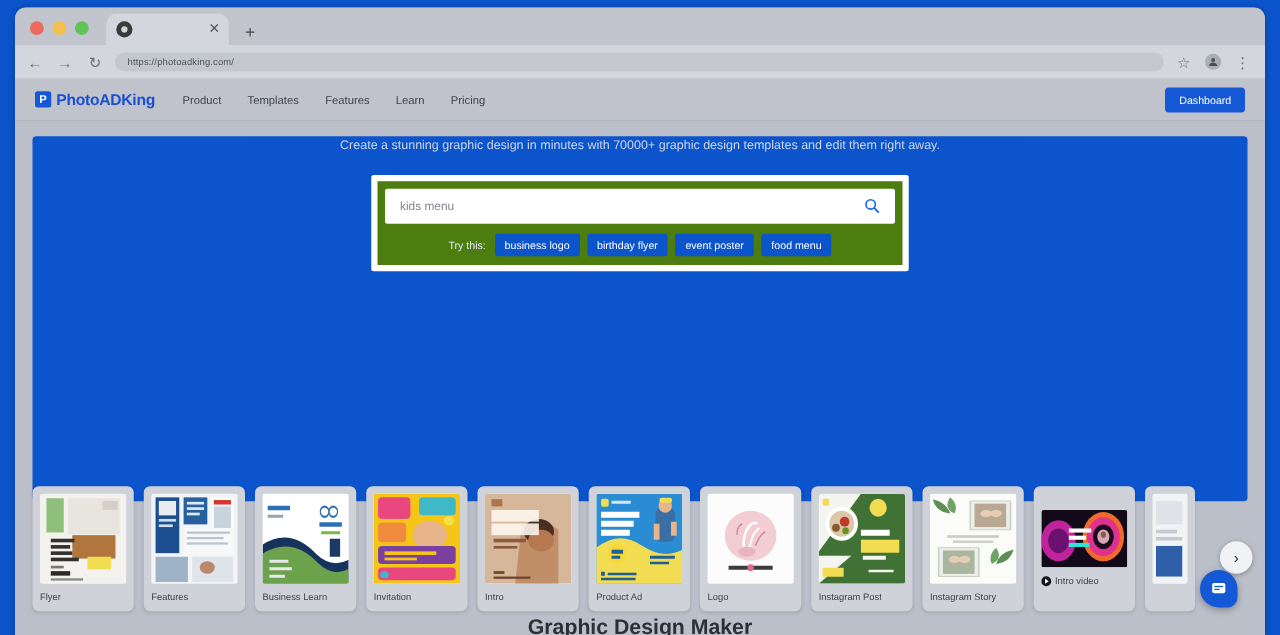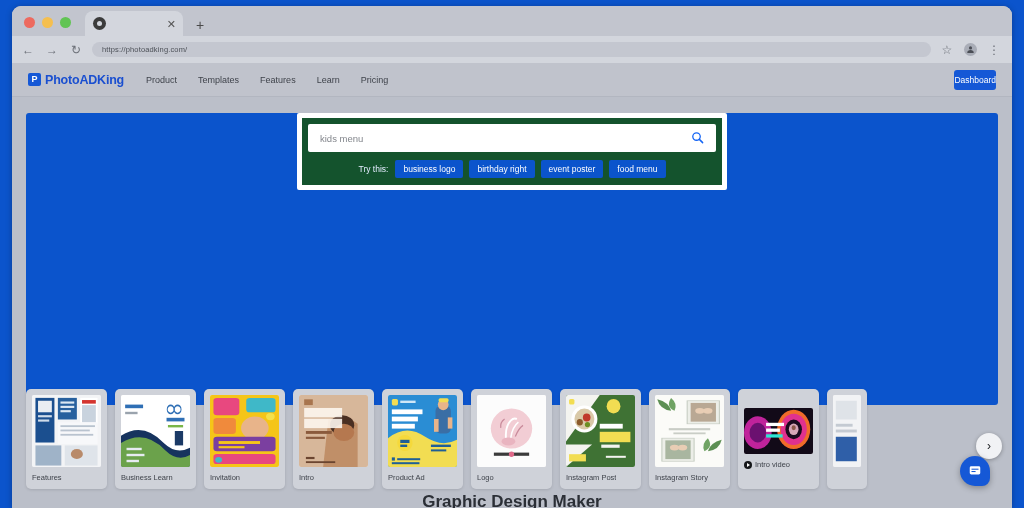--- a/index.html
+++ b/index.html
@@ -124,21 +124,21 @@
   .logo-text {
     font-size: 12.5px; font-weight: bold; color: #1a4fd0;
     letter-spacing: -.2px;
   }
   .navlinks { display: flex; align-items: center; gap: 21px; }
   .navlink { font-size: 9px; color: #3f434b; }
   .dash-btn {
     margin-left: auto;
     background: #1558d6; color: #fff;
     font-size: 8.5px;
-    padding: 5px 0;
+    padding: 5px 11px;
     border-radius: 3px;
   }
 
   
   .hero {
     margin: 12px 14px 0 14px;
     background: #0B54CC;
     height: 292px;
     border-radius: 3px;
     position: relative;
@@ -160,21 +160,21 @@
   }
 
   
   .search-wrap {
     width: 430px;
     margin: 16px auto 0 auto;
     background: #fff;
     padding: 5px;
     border-radius: 2px;
   }
-  .search-inner { background: #14532d; padding: 6px; }
+  .search-inner { background: #4d7c0f; padding: 6px; }
   .search-field {
     height: 28px;
     background: #fff;
     border-radius: 2px;
     display: flex; align-items: center;
     padding: 0 6px 0 12px;
   }
   .search-value { flex: 1; font-size: 9.5px; color: #83868c; }
   .search-btn-ic { font-size: 13px; color: #1565F5; padding: 0 6px; line-height: 1; }
   .chips { display: flex; align-items: center; justify-content: center; gap: 6px; margin-top: 8px; margin-bottom: 1px; }
@@ -321,45 +321,66 @@
           <span class="navlink">Product</span>
           <span class="navlink">Templates</span>
           <span class="navlink">Features</span>
           <span class="navlink">Learn</span>
           <span class="navlink">Pricing</span>
         </div>
         <div class="dash-btn">Dashboard</div>
       </div>
 
       <div class="hero">
+        <div class="hero-sub">Create a stunning graphic design in minutes with 70000+ graphic design templates and edit them right away.</div>
 
         <div class="search-wrap">
           <div class="search-inner">
             <div class="search-field">
               <span class="search-value">kids menu</span>
               <span class="search-btn-ic">
                 <svg viewBox="0 0 16 16" width="13" height="13" aria-hidden="true">
                     <circle cx="6.8" cy="6.8" r="4.6" fill="none" stroke="#1565F5" stroke-width="1.6"></circle>
                     <line x1="10.3" y1="10.3" x2="14.3" y2="14.3" stroke="#1565F5" stroke-width="1.8" stroke-linecap="round"></line>
                   </svg>
               </span>
             </div>
             <div class="chips">
               <span class="chips-label">Try this:</span>
               <span class="chip">business logo</span>
-              <span class="chip">birthday right</span>
+              <span class="chip">birthday flyer</span>
               <span class="chip">event poster</span>
               <span class="chip">food menu</span>
             </div>
           </div>
         </div>
       </div>
 
       <div class="cards">
 
+        <div class="card">
+          <div class="thumb">
+            <svg viewBox="0 0 80 100" preserveAspectRatio="none">
+                <rect width="80" height="100" fill="#f4f2ee"></rect>
+                <rect x="6" y="5" width="16" height="38" fill="#8ec07c"></rect>
+                <rect x="26" y="5" width="48" height="40" fill="#e8e5df"></rect>
+                <rect x="58" y="8" width="14" height="10" fill="#d4d0c8"></rect>
+                <rect x="30" y="46" width="40" height="26" fill="#b0763e"></rect>
+                <rect x="10" y="50" width="22" height="4" fill="#33312e"></rect>
+                <rect x="10" y="57" width="18" height="4" fill="#33312e"></rect>
+                <rect x="10" y="64" width="20" height="4" fill="#33312e"></rect>
+                <rect x="10" y="71" width="26" height="4" fill="#33312e"></rect>
+                <rect x="44" y="70" width="22" height="14" fill="#f2dd52"></rect>
+                <rect x="10" y="80" width="12" height="3" fill="#7a7772"></rect>
+                <rect x="10" y="86" width="18" height="5" fill="#2c2a27"></rect>
+                <rect x="10" y="94" width="30" height="2.5" fill="#8a8782"></rect>
+              </svg>
+          </div>
+          <div class="card-label">Flyer</div>
+        </div>
 
         <div class="card">
           <div class="thumb">
             <svg viewBox="0 0 80 100" preserveAspectRatio="none">
                 <rect width="80" height="100" fill="#f3f4f6"></rect>
                 <rect x="4" y="4" width="22" height="62" fill="#1b4f8f"></rect>
                 <rect x="7" y="8" width="16" height="16" fill="#e9edf2"></rect>
                 <rect x="7" y="28" width="16" height="3" fill="#cfdcea"></rect>
                 <rect x="7" y="34" width="13" height="3" fill="#cfdcea"></rect>
                 <rect x="30" y="4" width="22" height="30" fill="#27609e"></rect>

